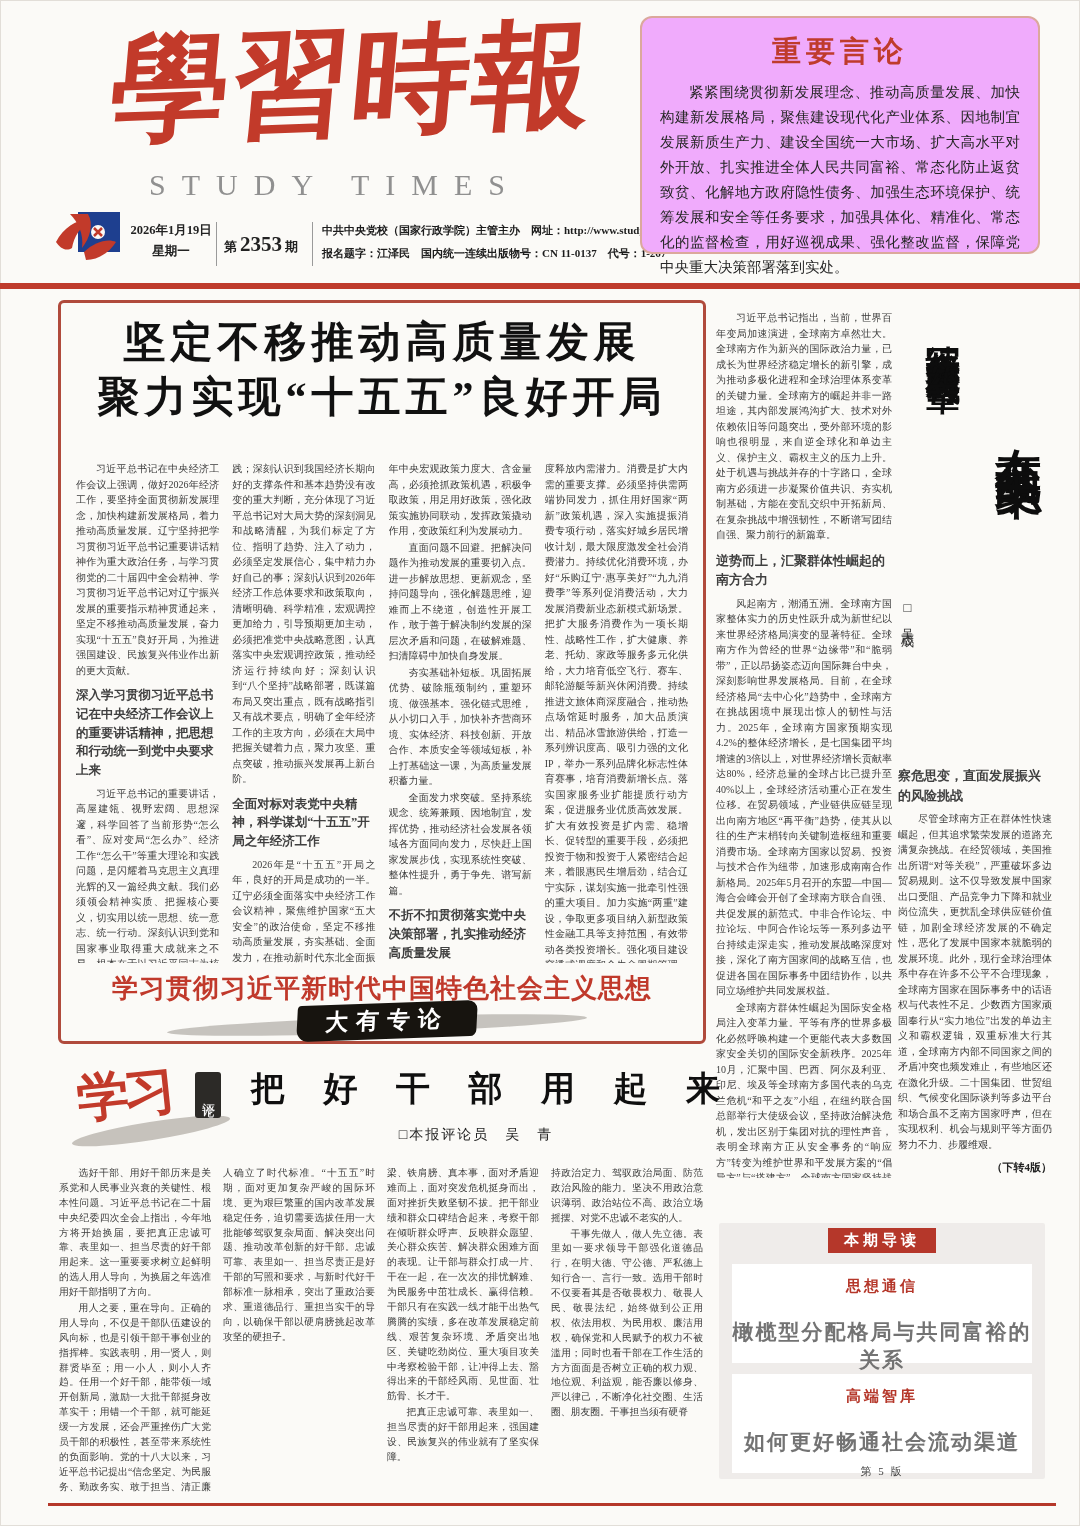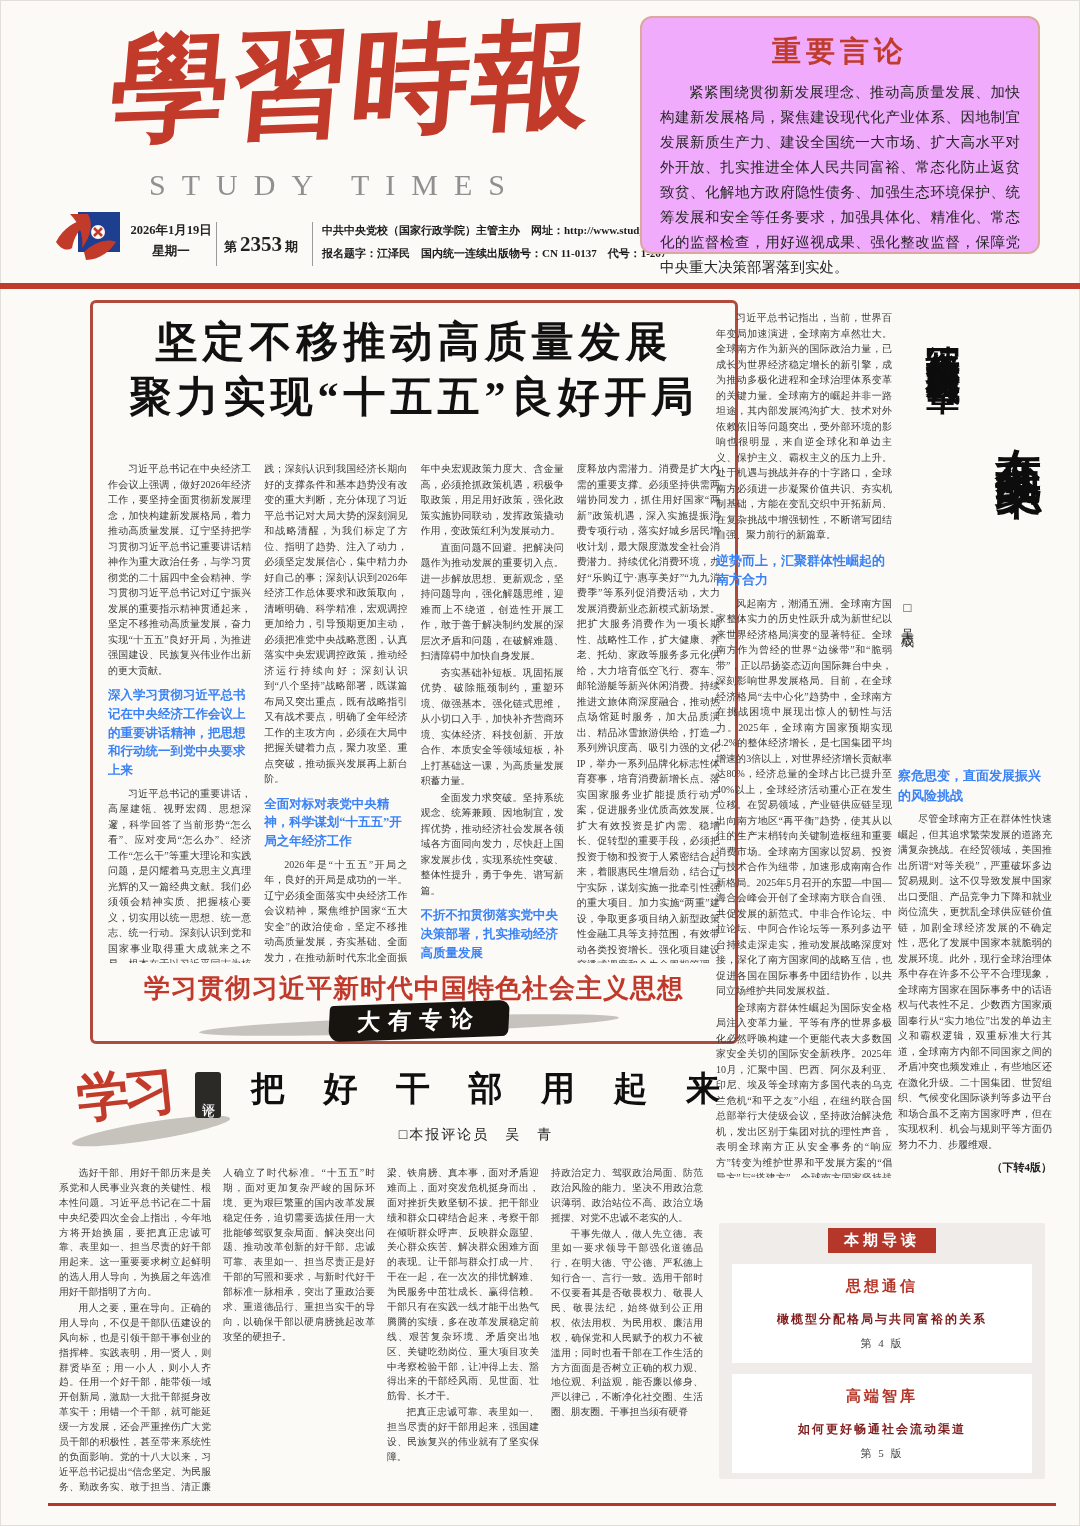--- a/index.html
+++ b/index.html
@@ -26,30 +26,30 @@
   
   .quote-box{left:640px;top:16px;width:400px;height:238px;border:2px solid #dba89c;border-radius:12px;
     padding:12px 18px;box-sizing:border-box;background:#f0abfc;}
   .quote-title{text-align:center;color:#bf3b2c;font-size:29px;font-weight:900;letter-spacing:5px;margin:2px 0 8px;}
   .quote-body{font-size:14.5px;line-height:1.72;text-align:justify;text-indent:2em;color:#262626;}
 
   .red-rule{left:0;top:283px;width:1080px;height:6px;background:#bf3b2c;}
   .bottom-rule{left:48px;top:1503px;width:1008px;height:3px;background:#b5372a;}
 
   
-  .lead-box{left:58px;top:300px;width:648px;height:744px;border:3px solid #b04a3c;border-radius:6px;box-sizing:border-box;margin-left:32px;}
+  .lead-box{left:58px;top:300px;width:648px;height:744px;border:3px solid #b04a3c;border-radius:6px;box-sizing:border-box;}
   .lead-hl{position:absolute;left:0;right:0;top:12px;text-align:center;font-weight:900;color:#111;
     font-size:42px;line-height:1.3;letter-spacing:5px;white-space:nowrap;}
   .lead-byline{position:absolute;left:0;right:0;top:128px;text-align:center;font-size:15px;color:#222;letter-spacing:2px;}
   .lead-cols{position:absolute;left:15px;right:15px;top:158px;height:502px;display:flex;gap:13px;}
   .ncol{flex:1;overflow:hidden;}
   .col-text{font-size:10px;line-height:1.55;text-align:justify;color:#3b3b3b;}
   .para{text-indent:2em;margin:0 0 1px;}
   .para.cont{text-indent:0;}
-  .sub{font-weight:bold;font-size:12.5px;line-height:1.5;color:#3b82f6;margin:8px 0 6px;text-align:left;}
+  .sub{font-weight:bold;font-size:12.5px;line-height:1.5;color:#404040;margin:8px 0 6px;text-align:left;}
   .lead-banner{position:absolute;left:0;right:0;top:668px;text-align:center;color:#c0392b;
     font-size:26px;font-weight:900;letter-spacing:1px;white-space:nowrap;}
   .stamp-wrap{position:absolute;left:50%;top:702px;transform:translateX(-50%);width:430px;height:40px;}
   .stamp-swash{position:absolute;left:0;top:12px;width:420px;height:16px;background:#b9b5af;
     border-radius:50%;transform:rotate(-2deg);opacity:.8;}
   .stamp{position:absolute;left:130px;top:-2px;width:180px;height:36px;background:#17140f;color:#fff;
     text-align:center;font-size:23px;font-weight:900;letter-spacing:8px;line-height:36px;
     transform:rotate(-2deg) skewX(-5deg);border-radius:4px 10px 6px 12px;}
 
   
@@ -67,21 +67,21 @@
     font-size:11px;font-weight:bold;color:#222;}
 
   
   .guide{left:719px;top:1223px;width:326px;height:256px;background:#efecea;border-radius:2px;}
   .guide-tab{position:absolute;top:5px;left:50%;transform:translateX(-50%);background:#b5372a;color:#fff;
     font-size:15px;font-weight:bold;letter-spacing:4px;padding:3px 16px;}
   .guide-card{position:absolute;left:13px;right:13px;height:99px;background:#fff;text-align:center;}
   .guide-card.c1{top:41px;}
   .guide-card.c2{top:151px;}
   .guide-cat{color:#b5372a;font-size:15px;letter-spacing:3px;margin-top:13px;font-weight:bold;}
-  .guide-title{font-size:12px;font-weight:900;letter-spacing:2px;margin-top:15px;color:#7f1d1d;}
+  .guide-title{font-size:21px;font-weight:900;letter-spacing:2px;margin-top:22px;color:#737373;}
   .guide-page{font-size:11px;color:#444;margin-top:8px;letter-spacing:2px;}
 
   
   .comment{left:55px;top:1052px;width:652px;height:448px;}
   .cm-logo{position:absolute;left:14px;top:12px;width:180px;height:92px;}
   .cm-swash{position:absolute;left:2px;top:58px;width:160px;height:18px;background:#c6c2bc;
     border-radius:50%;transform:rotate(-9deg);}
   .cm-chars{position:absolute;left:8px;top:-4px;font-size:52px;font-weight:900;color:#c23a2a;
     transform:rotate(-6deg);letter-spacing:-5px;white-space:nowrap;}
   .cm-seal{position:absolute;left:126px;top:8px;width:26px;height:46px;background:#2c2a27;color:#fff;

